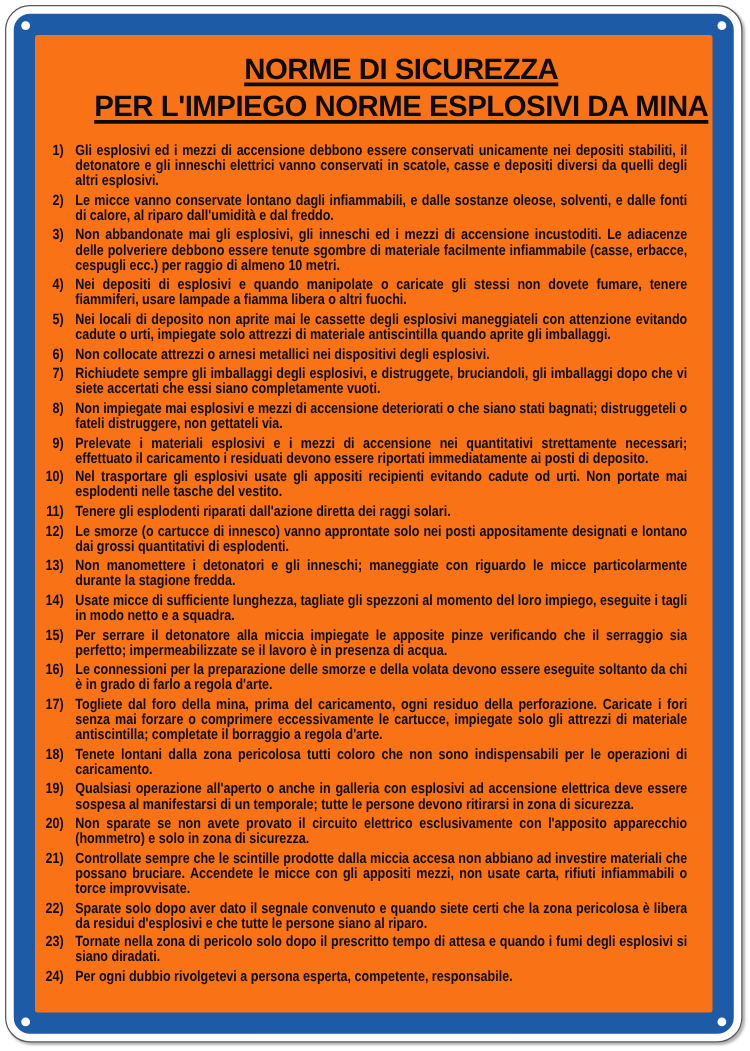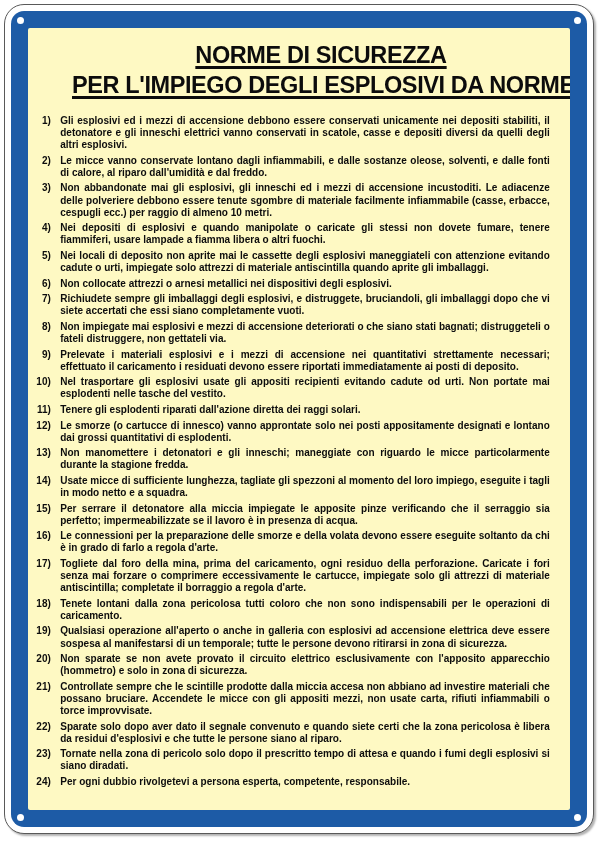--- a/index.html
+++ b/index.html
@@ -28,21 +28,21 @@
   .frame {
     position: absolute;
     inset: 6px;
     background: #1d5ba6;
     border-radius: 13px;
   }
   
   .inner {
     position: absolute;
     inset: 17px;
-    background: #fef9c3;
+    background: #f97316;
     border-radius: 2px;
     overflow: hidden;
     padding-left: 44px;
   }
   
   .hole {
     position: absolute;
     width: 7px; height: 7px;
     border-radius: 50%;
     background: #ffffff;
@@ -104,21 +104,21 @@
 <div class="board">
   <div class="plate">
     <div class="frame">
       <div class="hole tl"></div>
       <div class="hole tr"></div>
       <div class="hole bl"></div>
       <div class="hole br"></div>
       <div class="inner">
         <div class="title">
           <span class="tline">NORME DI SICUREZZA</span>
-          <span class="tline">PER L'IMPIEGO DEGLI ESPLOSIVI DA NORME</span>
+          <span class="tline">PER L'IMPIEGO NORME ESPLOSIVI DA MINA</span>
         </div>
         <div class="rules-wrap">
 
             <div class="rule">
               <span class="num">1)</span>
               <span class="txt">Gli esplosivi ed i mezzi di accensione debbono essere conservati unicamente nei depositi stabiliti, il detonatore e gli inneschi elettrici vanno conservati in scatole, casse e depositi diversi da quelli degli altri esplosivi.</span>
             </div>
 
             <div class="rule">
               <span class="num">2)</span>

